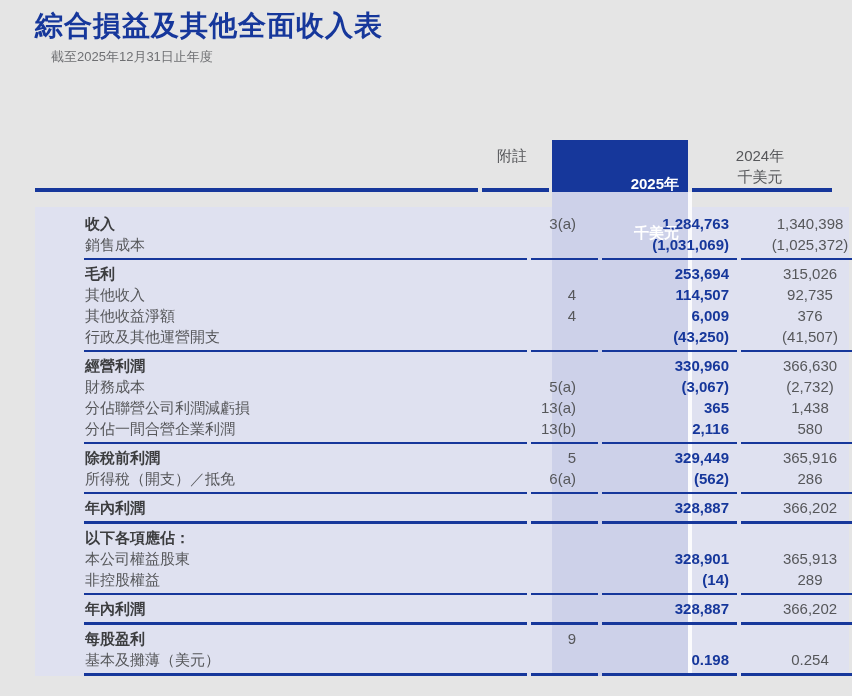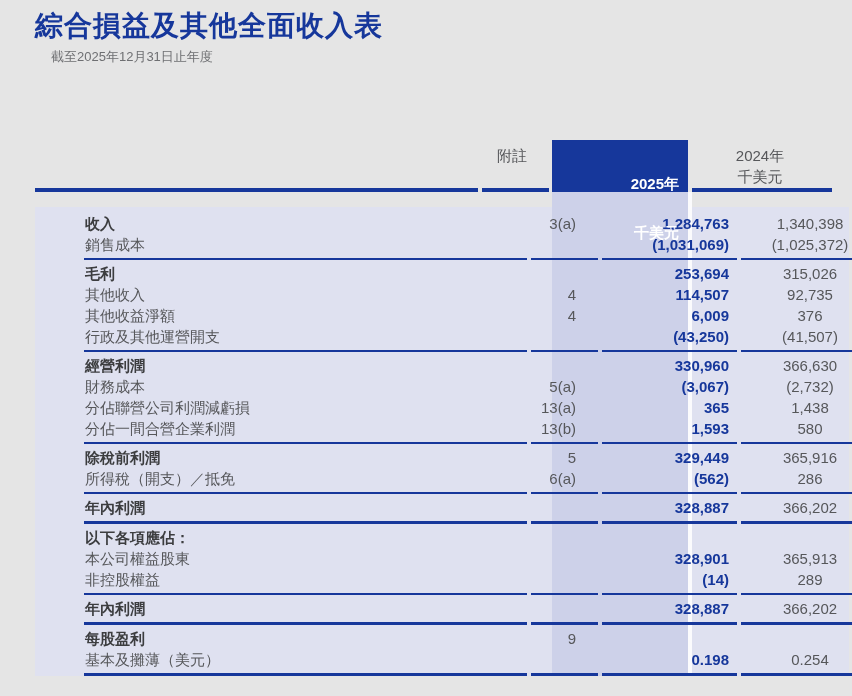--- a/index.html
+++ b/index.html
@@ -158,21 +158,21 @@
           <div class="cell c-note">13(a)</div>
           <div class="cell c-sp"></div>
           <div class="cell c-v25">365</div>
           <div class="cell c-sp"></div>
           <div class="cell c-v24">1,438</div>
         </div>
         <div class="row">
           <div class="cell c-label">分佔一間合營企業利潤</div>
           <div class="cell c-note">13(b)</div>
           <div class="cell c-sp"></div>
-          <div class="cell c-v25">1,593</div>
+          <div class="cell c-v25">2,116</div>
           <div class="cell c-sp"></div>
           <div class="cell c-v24">580</div>
         </div>
         <div class="rule">
           <div class="seg"></div>
           <div class="seg"></div>
           <div class="seg"></div>
           <div class="seg"></div>
         </div>
         <div class="row bold">

